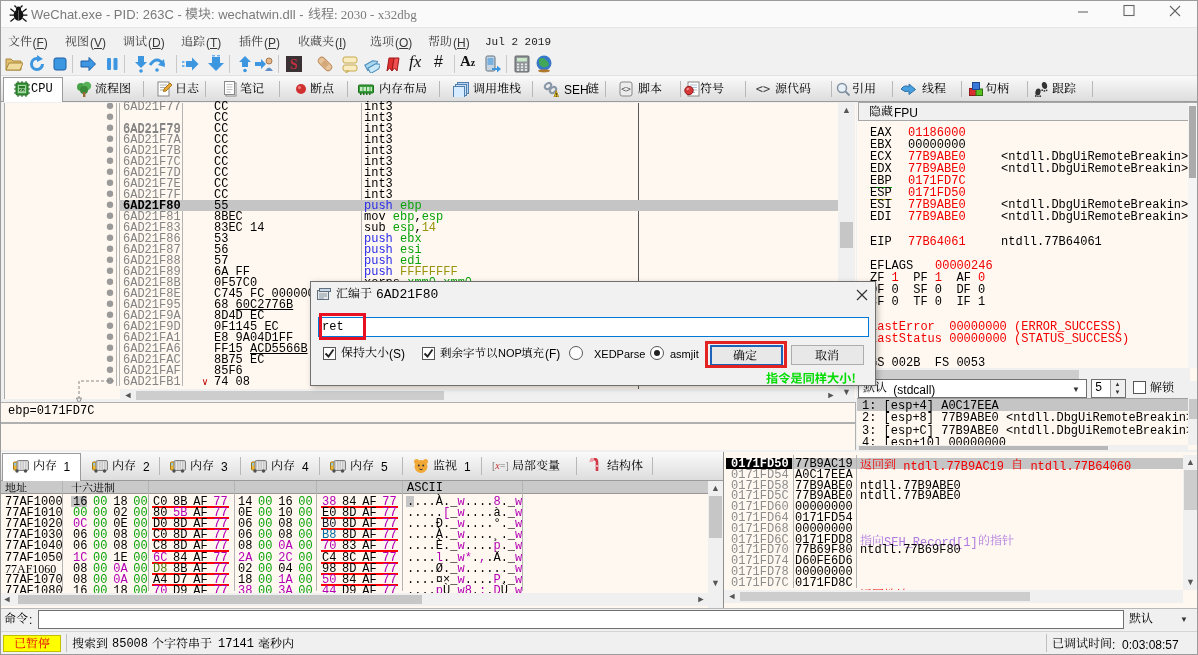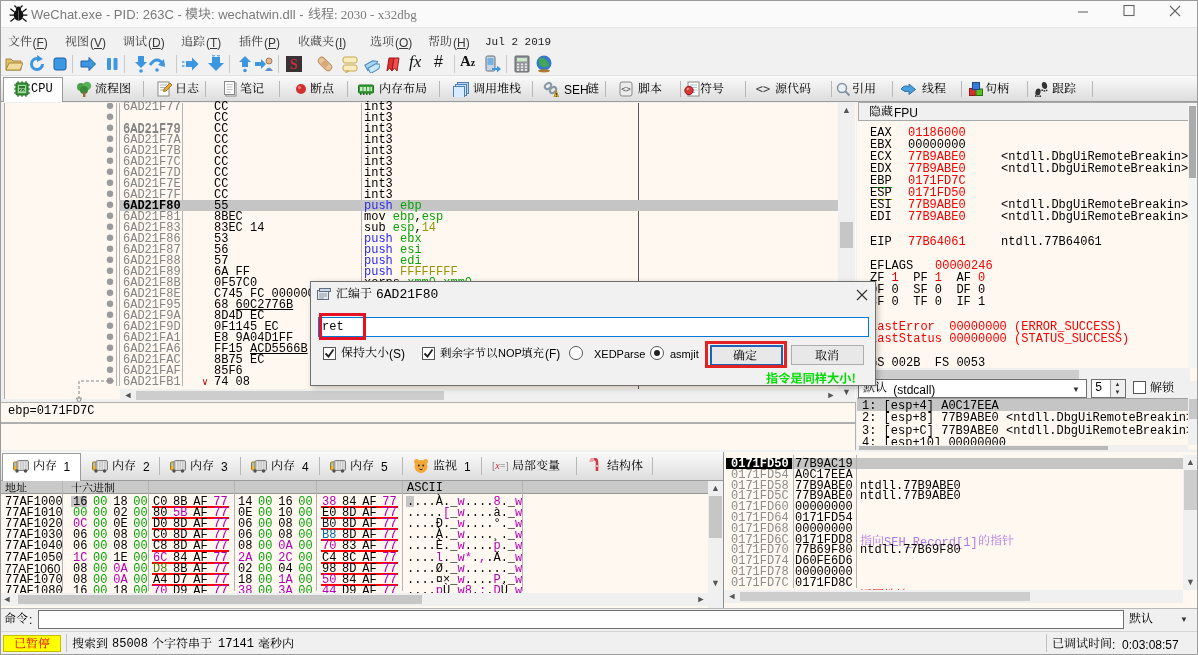--- a/index.html
+++ b/index.html
@@ -919,21 +919,21 @@
     <div style="position:absolute;left:321px;top:550.4px;width:77px;height:2px;background:#FF0000;"></div>
     <div style="position:absolute;left:407px;top:540.4px;font-family:'Liberation Mono',monospace;font-size:12px;color:#000;font-weight:normal;white-space:pre;line-height:12px;"><span style="color:#000">.</span><span style="color:#000">.</span><span style="color:#000">.</span><span style="color:#000">.</span><span style="color:#000">È</span><span style="color:#000">.</span><span style="color:#000">_</span><span style="color:#B400B4">w</span><span style="color:#000">.</span><span style="color:#000">.</span><span style="color:#000">.</span><span style="color:#000">.</span><span style="color:#B400B4">p</span><span style="color:#000">.</span><span style="color:#000">_</span><span style="color:#B400B4">w</span></div>
     <div style="position:absolute;left:5px;top:551.5px;font-family:'Liberation Mono',monospace;font-size:12px;color:#000;font-weight:normal;white-space:pre;line-height:12px;">77AF1050</div>
     <div style="position:absolute;left:73px;top:551.5px;word-spacing:-1.5px;font-family:'Liberation Mono',monospace;font-size:12px;color:#000;font-weight:normal;white-space:pre;line-height:12px;"><span style="color:#B400B4">1C</span> <span style="color:#09A309">00</span> <span style="color:#000">1E</span> <span style="color:#09A309">00</span></div>
     <div style="position:absolute;left:153px;top:551.5px;word-spacing:-1.5px;font-family:'Liberation Mono',monospace;font-size:12px;color:#000;font-weight:normal;white-space:pre;line-height:12px;"><span style="color:#B400B4">6C</span> <span style="color:#000">84</span> <span style="color:#000">AF</span> <span style="color:#B400B4">77</span></div>
     <div style="position:absolute;left:238px;top:551.5px;word-spacing:-1.5px;font-family:'Liberation Mono',monospace;font-size:12px;color:#000;font-weight:normal;white-space:pre;line-height:12px;"><span style="color:#B400B4">2A</span> <span style="color:#09A309">00</span> <span style="color:#B400B4">2C</span> <span style="color:#09A309">00</span></div>
     <div style="position:absolute;left:322px;top:551.5px;word-spacing:-1.5px;font-family:'Liberation Mono',monospace;font-size:12px;color:#000;font-weight:normal;white-space:pre;line-height:12px;"><span style="color:#000">C4</span> <span style="color:#000">8C</span> <span style="color:#000">AF</span> <span style="color:#B400B4">77</span></div>
     <div style="position:absolute;left:152px;top:561.5px;width:77px;height:2px;background:#FF0000;"></div>
     <div style="position:absolute;left:321px;top:561.5px;width:77px;height:2px;background:#FF0000;"></div>
     <div style="position:absolute;left:407px;top:551.5px;font-family:'Liberation Mono',monospace;font-size:12px;color:#000;font-weight:normal;white-space:pre;line-height:12px;"><span style="color:#000">.</span><span style="color:#000">.</span><span style="color:#000">.</span><span style="color:#000">.</span><span style="color:#B400B4">l</span><span style="color:#000">.</span><span style="color:#000">_</span><span style="color:#B400B4">w</span><span style="color:#B400B4">*</span><span style="color:#000">.</span><span style="color:#B400B4">,</span><span style="color:#000">.</span><span style="color:#000">Ä</span><span style="color:#000">.</span><span style="color:#000">_</span><span style="color:#B400B4">w</span></div>
-    <div style="position:absolute;left:5px;top:562.6px;font-family:Liberation Sans, sans-serif;font-size:12px;color:#000;font-weight:normal;white-space:pre;line-height:12px;">77AF1060</div>
+    <div style="position:absolute;left:5px;top:562.6px;font-family:Liberation Serif, serif;font-size:12px;color:#000;font-weight:normal;white-space:pre;line-height:12px;">77AF1060</div>
     <div style="position:absolute;left:73px;top:562.6px;word-spacing:-1.5px;font-family:'Liberation Mono',monospace;font-size:12px;color:#000;font-weight:normal;white-space:pre;line-height:12px;"><span style="color:#000">08</span> <span style="color:#09A309">00</span> <span style="color:#B400B4">0A</span> <span style="color:#09A309">00</span></div>
     <div style="position:absolute;left:153px;top:562.6px;word-spacing:-1.5px;font-family:'Liberation Mono',monospace;font-size:12px;color:#000;font-weight:normal;white-space:pre;line-height:12px;"><span style="color:#4d7c0f">D8</span> <span style="color:#000">8B</span> <span style="color:#000">AF</span> <span style="color:#B400B4">77</span></div>
     <div style="position:absolute;left:238px;top:562.6px;word-spacing:-1.5px;font-family:'Liberation Mono',monospace;font-size:12px;color:#000;font-weight:normal;white-space:pre;line-height:12px;"><span style="color:#000">02</span> <span style="color:#09A309">00</span> <span style="color:#000">04</span> <span style="color:#09A309">00</span></div>
     <div style="position:absolute;left:322px;top:562.6px;word-spacing:-1.5px;font-family:'Liberation Mono',monospace;font-size:12px;color:#000;font-weight:normal;white-space:pre;line-height:12px;"><span style="color:#000">98</span> <span style="color:#000">8D</span> <span style="color:#000">AF</span> <span style="color:#B400B4">77</span></div>
     <div style="position:absolute;left:152px;top:572.6px;width:77px;height:2px;background:#FF0000;"></div>
     <div style="position:absolute;left:321px;top:572.6px;width:77px;height:2px;background:#FF0000;"></div>
     <div style="position:absolute;left:407px;top:562.6px;font-family:'Liberation Mono',monospace;font-size:12px;color:#000;font-weight:normal;white-space:pre;line-height:12px;"><span style="color:#000">.</span><span style="color:#000">.</span><span style="color:#000">.</span><span style="color:#000">.</span><span style="color:#000">Ø</span><span style="color:#000">.</span><span style="color:#000">_</span><span style="color:#B400B4">w</span><span style="color:#000">.</span><span style="color:#000">.</span><span style="color:#000">.</span><span style="color:#000">.</span><span style="color:#000">.</span><span style="color:#000">.</span><span style="color:#000">_</span><span style="color:#B400B4">w</span></div>
     <div style="position:absolute;left:5px;top:573.7px;font-family:'Liberation Mono',monospace;font-size:12px;color:#000;font-weight:normal;white-space:pre;line-height:12px;">77AF1070</div>
     <div style="position:absolute;left:73px;top:573.7px;word-spacing:-1.5px;font-family:'Liberation Mono',monospace;font-size:12px;color:#000;font-weight:normal;white-space:pre;line-height:12px;"><span style="color:#000">08</span> <span style="color:#09A309">00</span> <span style="color:#B400B4">0A</span> <span style="color:#09A309">00</span></div>
     <div style="position:absolute;left:153px;top:573.7px;word-spacing:-1.5px;font-family:'Liberation Mono',monospace;font-size:12px;color:#000;font-weight:normal;white-space:pre;line-height:12px;"><span style="color:#000">A4</span> <span style="color:#000">D7</span> <span style="color:#000">AF</span> <span style="color:#B400B4">77</span></div>
@@ -956,20 +956,27 @@
     <div style="position:absolute;left:694px;top:592.5px;color:#555;font-size:9px;line-height:13px;text-align:center;width:14px;">►</div>
     <div style="position:absolute;left:708px;top:481px;width:15px;height:127px;background:#F0F0F0;"></div>
     <div style="position:absolute;left:708px;top:482px;color:#555;font-size:9px;line-height:13px;text-align:center;width:15px;">▲</div>
     <div style="position:absolute;left:709px;top:496px;width:13px;height:42px;background:#C6C6C6;"></div>
     <div style="position:absolute;left:708px;top:577px;color:#555;font-size:9px;line-height:13px;text-align:center;width:15px;">▼</div>
     <div style="position:absolute;left:723px;top:452px;width:475px;height:156px;background:#FFF8F0;border-left:1px solid #909090;"></div>
     <div style="position:absolute;left:792px;top:458.0px;width:391px;height:11px;background:#C5C5C5;"></div>
     <div style="position:absolute;left:726px;top:458.0px;width:66px;height:11px;background:#000;"></div>
     <div style="position:absolute;left:731px;top:458.0px;font-family:'Liberation Mono',monospace;font-size:12px;color:#FFF;font-weight:bold;white-space:pre;line-height:12px;">0171FD50</div>
     <div style="position:absolute;left:795px;top:458.0px;font-family:'Liberation Mono',monospace;font-size:12px;color:#000;font-weight:normal;white-space:pre;line-height:12px;">77B9AC19</div>
+    <div style="position:absolute;left:860px;top:458.0px;font-family:'Liberation Mono',monospace;font-size:12px;line-height:12px;white-space:pre;color:#F20000;"><svg class="cj" style="display:inline-block;vertical-align:-2px;" width="36" height="14" viewBox="0 0 36 14" fill="#F20000">
+        <use href="#g106" transform="translate(0.0,10.6) scale(0.01200,-0.01200)"></use>
+        <use href="#g107" transform="translate(12.0,10.6) scale(0.01200,-0.01200)"></use>
+        <use href="#g73" transform="translate(24.0,10.6) scale(0.01200,-0.01200)"></use>
+      </svg> ntdll.77B9AC19 <svg class="cj" style="display:inline-block;vertical-align:-2px;" width="12" height="14" viewBox="0 0 12 14" fill="#F20000">
+        <use href="#g108" transform="translate(0.0,10.6) scale(0.01200,-0.01200)"></use>
+      </svg> ntdll.77B64060</div>
     <div style="position:absolute;left:731px;top:468.8px;font-family:'Liberation Mono',monospace;font-size:12px;color:#8C8C8C;font-weight:normal;white-space:pre;line-height:12px;">0171FD54</div>
     <div style="position:absolute;left:795px;top:468.8px;font-family:'Liberation Mono',monospace;font-size:12px;color:#000;font-weight:normal;white-space:pre;line-height:12px;">A0C17EEA</div>
     <div style="position:absolute;left:731px;top:479.6px;font-family:'Liberation Mono',monospace;font-size:12px;color:#8C8C8C;font-weight:normal;white-space:pre;line-height:12px;">0171FD58</div>
     <div style="position:absolute;left:795px;top:479.6px;font-family:'Liberation Mono',monospace;font-size:12px;color:#000;font-weight:normal;white-space:pre;line-height:12px;">77B9ABE0</div>
     <div style="position:absolute;left:860px;top:479.6px;font-family:'Liberation Mono',monospace;font-size:12px;color:#000;font-weight:normal;white-space:pre;line-height:12px;">ntdll.77B9ABE0</div>
     <div style="position:absolute;left:731px;top:490.4px;font-family:'Liberation Mono',monospace;font-size:12px;color:#8C8C8C;font-weight:normal;white-space:pre;line-height:12px;">0171FD5C</div>
     <div style="position:absolute;left:795px;top:490.4px;font-family:'Liberation Mono',monospace;font-size:12px;color:#000;font-weight:normal;white-space:pre;line-height:12px;">77B9ABE0</div>
     <div style="position:absolute;left:860px;top:490.4px;font-family:'Liberation Mono',monospace;font-size:12px;color:#000;font-weight:normal;white-space:pre;line-height:12px;">ntdll.77B9ABE0</div>
     <div style="position:absolute;left:731px;top:501.2px;font-family:'Liberation Mono',monospace;font-size:12px;color:#8C8C8C;font-weight:normal;white-space:pre;line-height:12px;">0171FD60</div>
     <div style="position:absolute;left:795px;top:501.2px;font-family:'Liberation Mono',monospace;font-size:12px;color:#000;font-weight:normal;white-space:pre;line-height:12px;">00000000</div>

